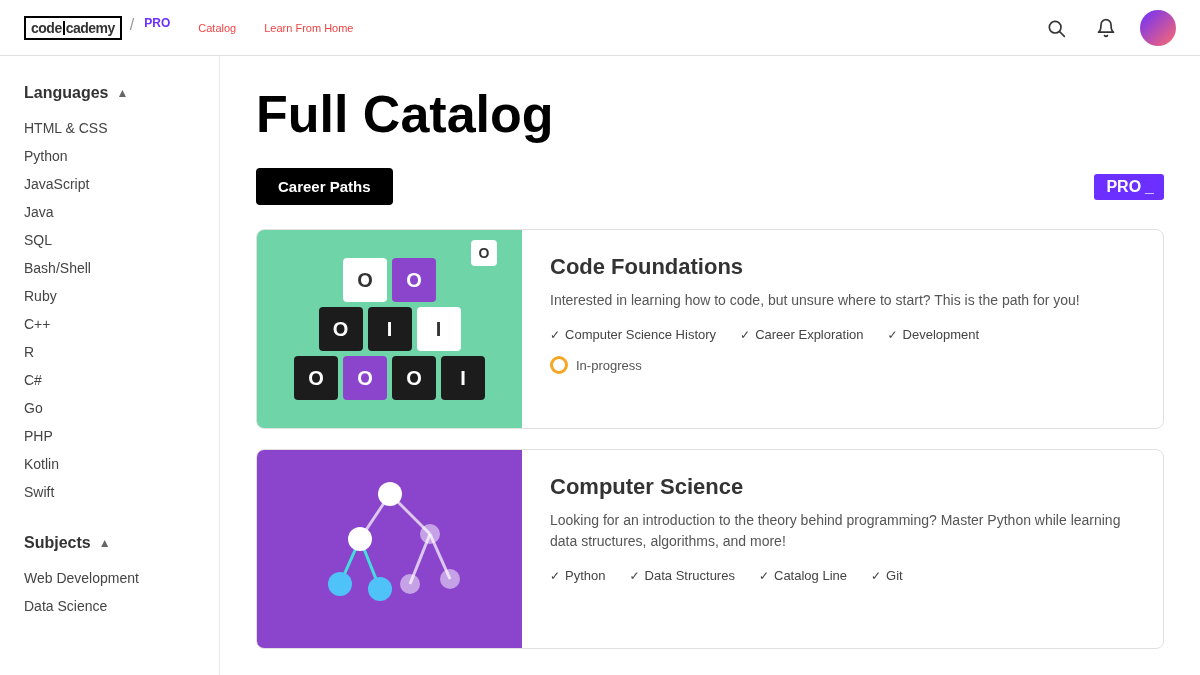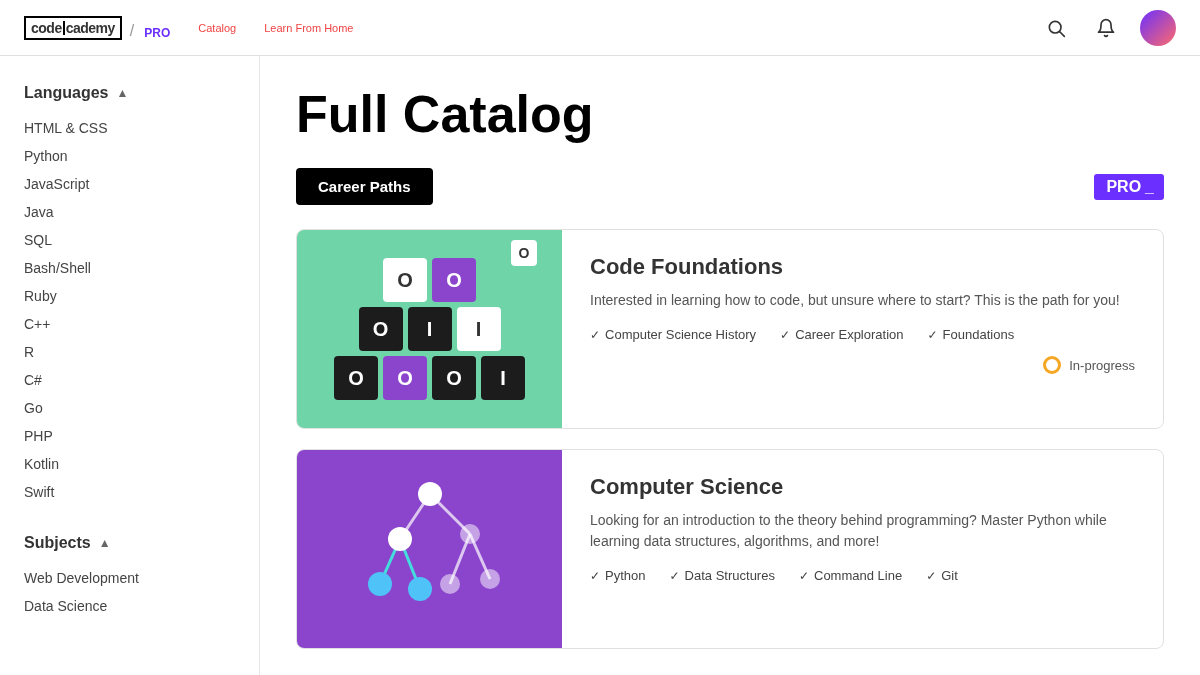--- a/index.html
+++ b/index.html
@@ -4,37 +4,37 @@
   <style>
     * { margin: 0; padding: 0; box-sizing: border-box; }
     body { font-family: -apple-system, BlinkMacSystemFont, 'Segoe UI', sans-serif; background: #fff; color: #333; width: 1200px; height: 675px; overflow: hidden; }
 
     
     .header {
       display: flex; align-items: center; justify-content: space-between;
       padding: 0 24px; height: 56px; border-bottom: 1px solid #e0e0e0;
     }
     .header-left { display: flex; align-items: center; gap: 28px; }
-    .logo { display: flex; align-items: flex-end; gap: 6px; }
+    .logo { display: flex; align-items: flex-start; gap: 6px; }
     .logo-box {
       border: 2px solid #000; padding: 2px 5px; font-size: 14px; font-weight: 700; letter-spacing: -0.5px;
       display: flex; align-items: center;
     }
     .logo-pro { font-size: 12px; font-weight: 700; color: #6b2fff; margin-left: 2px; }
     .slash { color: #999; margin: 0 2px; }
     .nav-link { font-size: 11px; color: #ef4444; text-decoration: none; cursor: pointer; }
     .header-right { display: flex; align-items: center; gap: 18px; }
     .icon-btn { background: none; border: none; cursor: pointer; display: flex; align-items: center; justify-content: center; width: 32px; height: 32px; }
     .avatar { width: 36px; height: 36px; border-radius: 50%; background: linear-gradient(135deg, #6b2fff, #ff6b6b); cursor: pointer; }
 
     
     .layout { display: flex; height: calc(675px - 56px); }
 
     
-    .sidebar { width: 260px; padding: 28px 24px; border-right: 1px solid #e8e8e8; overflow-y: auto; flex-shrink: 0; }
+    .sidebar { width: 220px; padding: 28px 24px; border-right: 1px solid #e8e8e8; overflow-y: auto; flex-shrink: 0; }
     .sidebar-section-title {
       font-size: 16px; font-weight: 700; margin-bottom: 12px;
       display: flex; align-items: center; gap: 8px; cursor: pointer;
     }
     .chevron { font-size: 12px; color: #666; }
     .sidebar-item { font-size: 14px; color: #444; padding: 6px 0; cursor: pointer; }
     .sidebar-divider { height: 20px; }
     .subjects-title { margin-top: 8px; }
 
     
@@ -62,21 +62,21 @@
     }
     .card-image { width: 265px; flex-shrink: 0; display: flex; align-items: center; justify-content: center; }
     .card-image.green { background: #6fd4a8; }
     .card-image.purple { background: #8b44cc; }
     .card-content { padding: 24px 28px; flex: 1; }
     .card-title { font-size: 22px; font-weight: 700; margin-bottom: 10px; }
     .card-desc { font-size: 14px; color: #555; margin-bottom: 16px; line-height: 1.5; }
     .card-tags { display: flex; flex-wrap: wrap; gap: 10px 24px; margin-bottom: 14px; }
     .card-tag { font-size: 13px; color: #444; display: flex; align-items: center; gap: 5px; }
     .check { color: #444; font-size: 12px; }
-    .in-progress { display: flex; align-items: center; gap: 8px; font-size: 13px; color: #555; justify-content: flex-end; }
+    .in-progress { display: flex; align-items: center; gap: 8px; font-size: 13px; color: #555; }
     .in-progress-circle {
       width: 18px; height: 18px; border-radius: 50%;
       border: 3px solid #f5a623; background: transparent;
     }
 
     
     .cs-svg { width: 180px; height: 180px; }
 
     
     .main::-webkit-scrollbar { width: 6px; }
@@ -189,21 +189,21 @@
           <span class="card-tag">
             <span class="check">✓</span>
             <span>Computer Science History</span>
           </span>
           <span class="card-tag">
             <span class="check">✓</span>
             <span>Career Exploration</span>
           </span>
           <span class="card-tag">
             <span class="check">✓</span>
-            <span>Foundations</span>
+            <span>Development</span>
           </span>
         </div>
         <div class="in-progress">
           <div class="in-progress-circle"></div>
           <span>In-progress</span>
         </div>
       </div>
     </div>
 
     <div class="card">
@@ -236,21 +236,21 @@
           <span class="card-tag">
             <span class="check">✓</span>
             <span>Python</span>
           </span>
           <span class="card-tag">
             <span class="check">✓</span>
             <span>Data Structures</span>
           </span>
           <span class="card-tag">
             <span class="check">✓</span>
-            <span>Command Line</span>
+            <span>Catalog Line</span>
           </span>
           <span class="card-tag">
             <span class="check">✓</span>
             <span>Git</span>
           </span>
         </div>
       </div>
     </div>
 
   </main>

